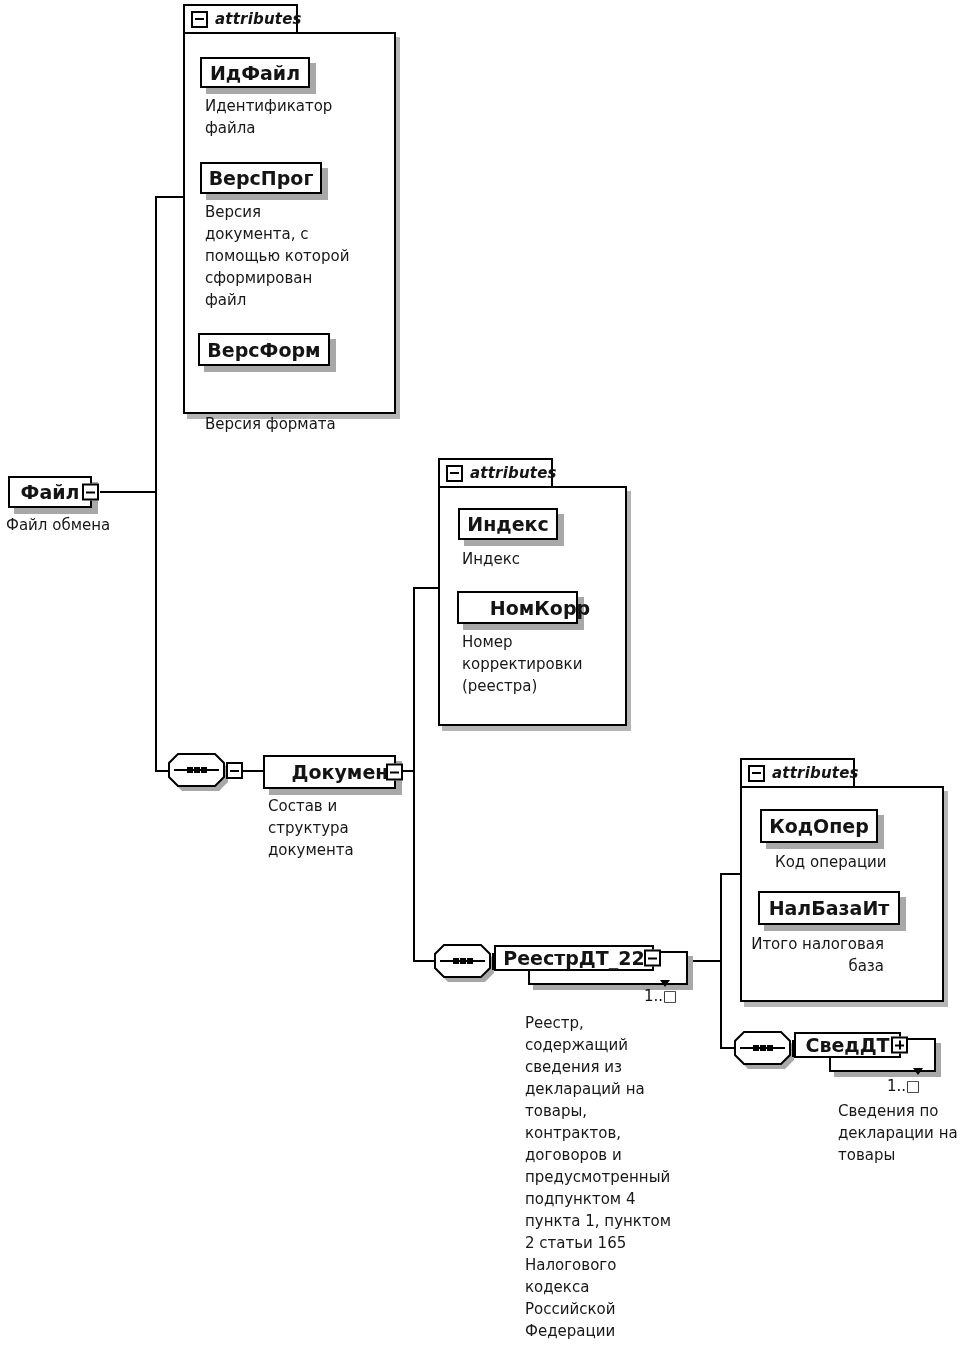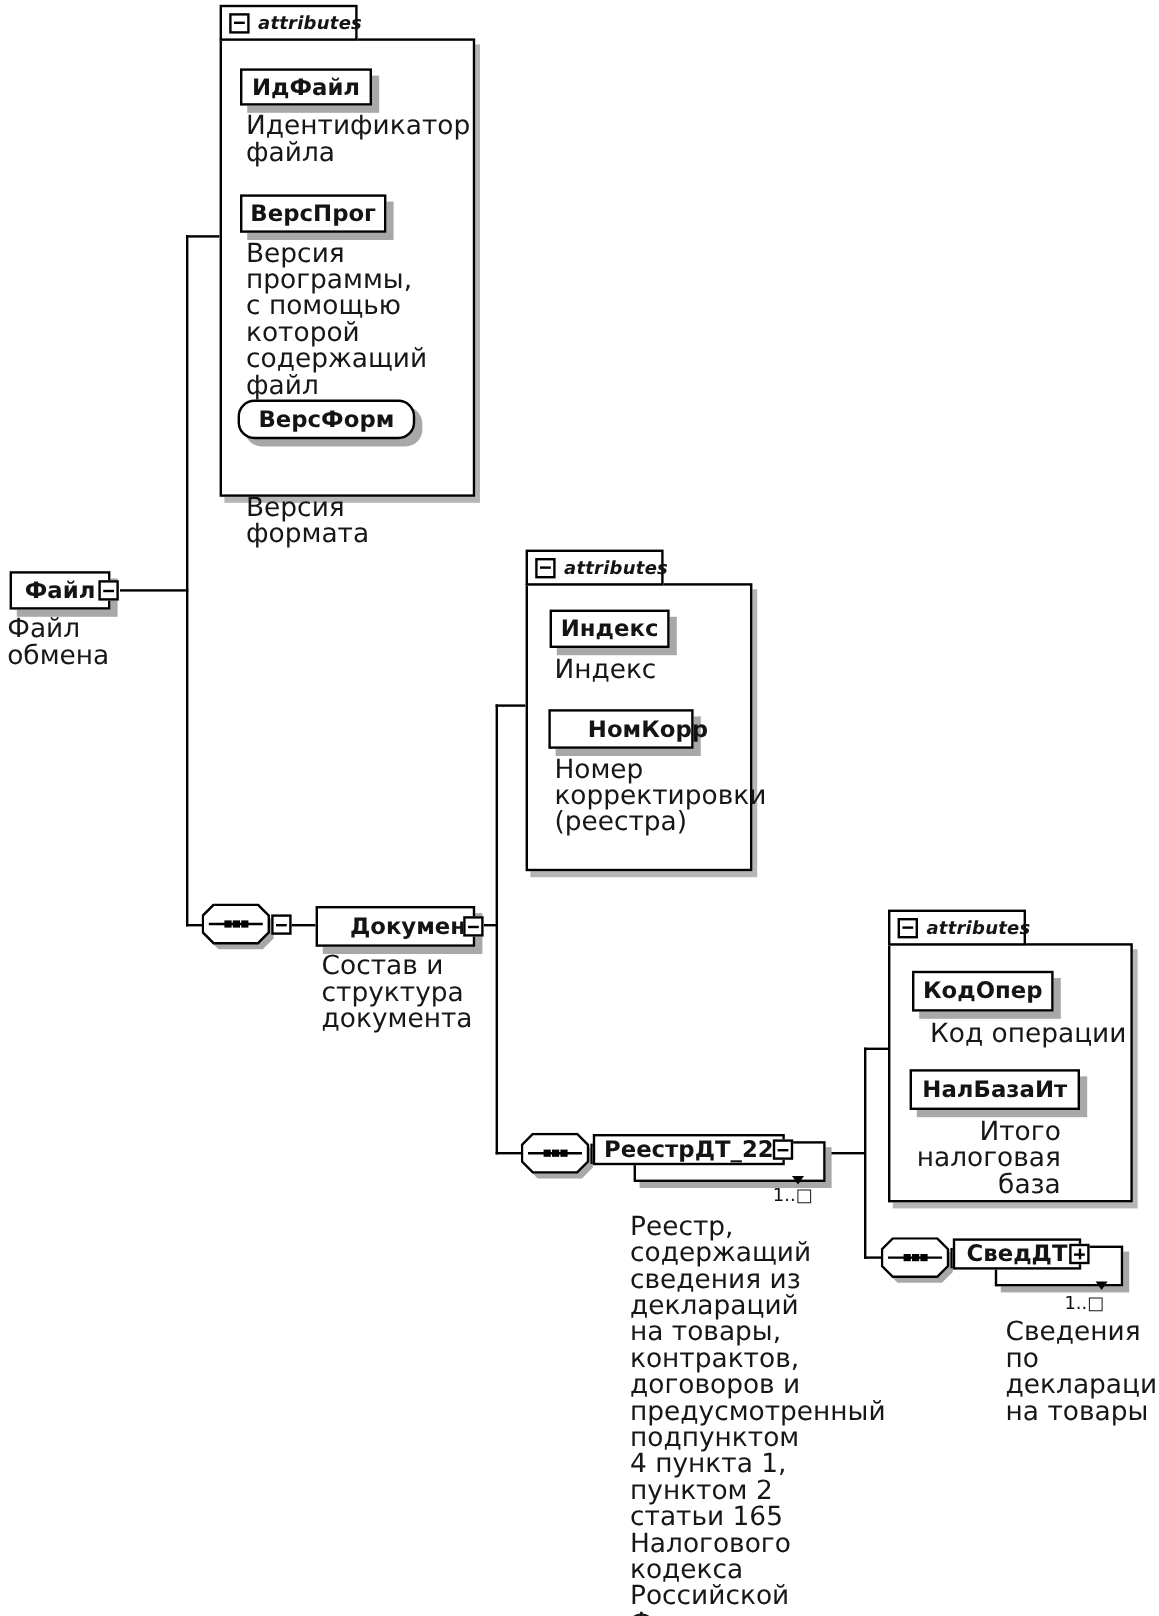--- a/index.html
+++ b/index.html
@@ -15,21 +15,21 @@
   .attr-tab .tab-label{font-weight:bold;font-style:italic;font-size:15px;letter-spacing:0.2px;}
   
   .toggle{width:17px;height:17px;border:2px solid #000;background:#fff;position:relative;box-sizing:border-box;flex:0 0 auto;}
   .toggle::before{content:"";position:absolute;left:2px;top:50%;margin-top:-1px;width:9px;height:2px;background:#000;}
   .toggle.plus::after{content:"";position:absolute;top:2px;left:50%;margin-left:-1px;width:2px;height:9px;background:#000;}
   
   .name-box{position:absolute;border:2px solid #000;background:#fff;box-shadow:6px 6px 0 #a8a8a8;
     display:flex;align-items:center;justify-content:center;font-weight:bold;font-size:19px;box-sizing:border-box;white-space:nowrap;}
   .elem-toggle{position:absolute;right:-9px;top:50%;transform:translateY(-50%);}
   .stack-back{position:absolute;border:2px solid #000;background:#fff;box-shadow:5px 5px 0 #a8a8a8;box-sizing:border-box;}
-  .desc{position:absolute;font-size:22px;line-height:22px;color:#171717;}
+  .desc{position:absolute;font-size:15px;line-height:22px;color:#171717;}
   .card{position:absolute;font-size:15px;color:#111;white-space:nowrap;}
   .tri{position:absolute;width:0;height:0;border-left:5px solid transparent;border-right:5px solid transparent;border-top:7px solid #000;}
   .seq{position:absolute;width:64px;height:44px;}
 </style>
 </head>
 <body>
 
 <div class="canvas">
 
   <div class="line" style="left:100px;top:491px;width:57px;height:2px;"></div>
@@ -53,22 +53,22 @@
     <span class="toggle"></span>
     <span class="tab-label">attributes</span>
   </div>
   <div class="name-box" style="left:200px;top:57px;width:110px;height:31px;">
     <span>ИдФайл</span>
   </div>
   <div class="desc" style="left:205px;top:95px;width:160px;">Идентификатор файла</div>
   <div class="name-box" style="left:200px;top:162px;width:122px;height:32px;">
     <span>ВерсПрог</span>
   </div>
-  <div class="desc" style="left:205px;top:201px;width:146px;">Версия программы, с помощью которой содержащий файл</div>
-  <div class="name-box" style="left:198px;top:333px;width:148px;height:33px;border-radius:14px;">
+  <div class="desc" style="left:205px;top:201px;width:146px;">Версия документа, с помощью которой сформирован файл</div>
+  <div class="name-box" style="left:198px;top:333px;width:132px;height:33px;">
     <span>ВерсФорм</span>
   </div>
   <div class="desc" style="left:205px;top:372px;width:170px;margin-top:41px;">Версия формата</div>
 
   <div class="name-box" style="left:8px;top:476px;width:84px;height:32px;">
     <span>Файл</span>
     <span class="toggle elem-toggle"></span>
   </div>
   <div class="desc" style="left:6px;top:514px;width:150px;">Файл обмена</div>
 

